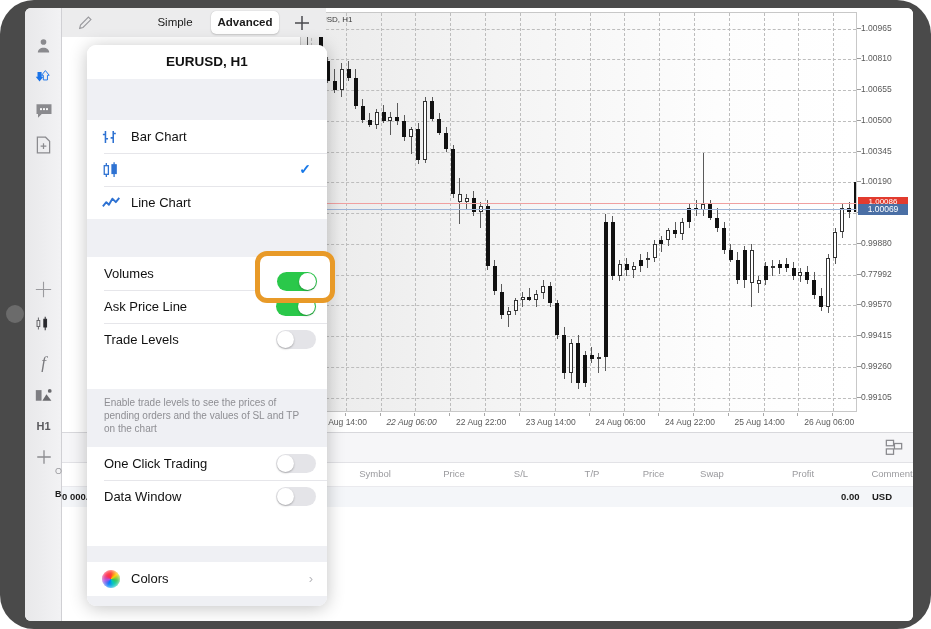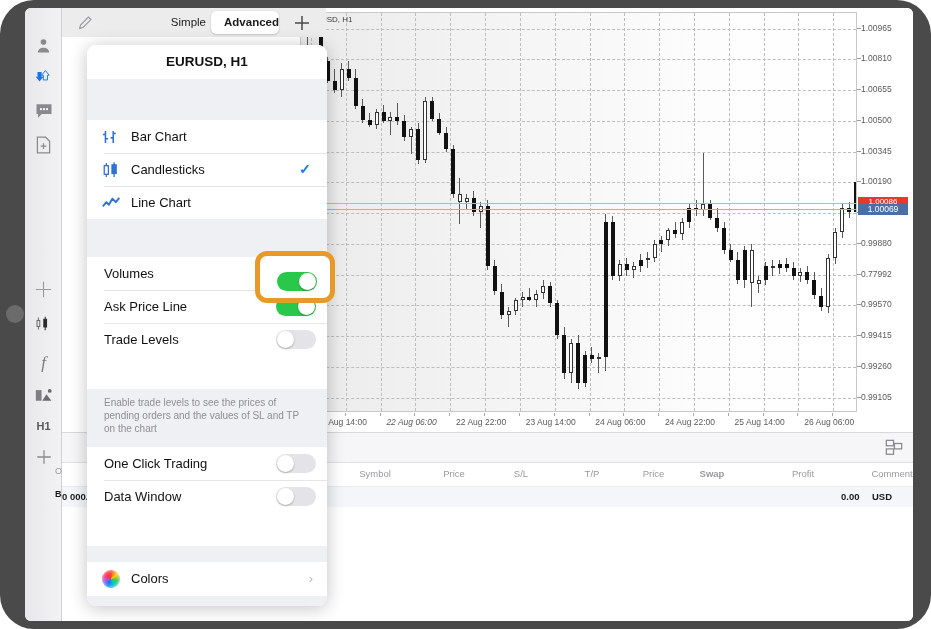--- a/index.html
+++ b/index.html
@@ -127,21 +127,21 @@
 
   
   #tabbar {
     position:absolute; left:37px; top:0; width:264px; height:29px;
     background:#ececed; z-index:20;
   }
   #pencil-icon { position:absolute; left:16px; top:7px; width:15px; height:15px;
      color:#9a9a9e; }
   .tab {
     position:absolute; top:3px; height:23px; line-height:23px;
-    font-size:11.5px; text-align:right; color:#1a1a1a;
+    font-size:11.5px; text-align:center; color:#1a1a1a;
   }
   #tab-simple { left:82px; width:62px; }
   #tab-advanced { left:149px; width:68px;
     background:#ffffff; border-radius:5px; font-weight:bold;
     box-shadow:0 0 1px rgba(0,0,0,.22), 0 1px 2px rgba(0,0,0,.14); }
   #plus-tab { position:absolute; left:230px; top:5px; width:20px; height:20px;
      color:#4a4a4e; }
 
   
   #popover {
@@ -708,21 +708,21 @@
           </svg>
         </div>
       </div>
       <div id="table-head">
           <div class="th" style="left: 212px; width: 60px;">Size</div>
           <div class="th" style="left: 278px; width: 70px;">Symbol</div>
           <div class="th" style="left: 362px; width: 60px;">Price</div>
           <div class="th" style="left: 434px; width: 50px;">S/L</div>
           <div class="th" style="left: 505px; width: 50px;">T/P</div>
           <div class="th" style="left: 564px; width: 55px;">Price</div>
-          <div class="th" style="left: 620px; width: 60px; font-weight: bold;">Swap</div>
+          <div class="th" style="left: 620px; width: 60px;">Swap</div>
           <div class="th" style="left: 711px; width: 60px;">Profit</div>
           <div class="th" style="left: 790px; width: 80px;">Comment</div>
         </div>
       <div id="table-row1">
         <div class="td" style="left:0px">0 000.00 Level: 0.00%</div>
         <div class="td" style="left:779px">0.00</div>
         <div class="td" style="left:810px">USD</div>
       </div>
     </div>
 
@@ -760,21 +760,20 @@
 
         <div class="row">
           <span class="row-icon">
             <svg width="19" height="18" viewBox="0 0 22 20">
               <path d="M5 2v3M5 15v3" stroke="#2e72d2" stroke-width="1.5"></path>
               <rect x="2.6" y="5" width="4.8" height="10" fill="#fff" stroke="#2e72d2" stroke-width="1.5"></rect>
               <path d="M14 1v3M14 14v4" stroke="#2e72d2" stroke-width="1.5"></path>
               <rect x="11.6" y="4" width="4.8" height="10" fill="#2e72d2" stroke="#2e72d2" stroke-width="1.5"></rect>
             </svg>
           </span>
-          <span class="row-label with-icon">Candlesticks</span>
           <span class="check">✓</span>
         </div>
 
         <div class="row">
           <span class="row-icon">
             <svg width="19" height="18" viewBox="0 0 22 20" fill="none" stroke="#2e72d2" stroke-width="2.2" stroke-linejoin="round">
               <path d="M1 14l4-5 3 3 4-7 4 4 4-5"></path>
             </svg>
           </span>
           <span class="row-label with-icon">Line Chart</span>

